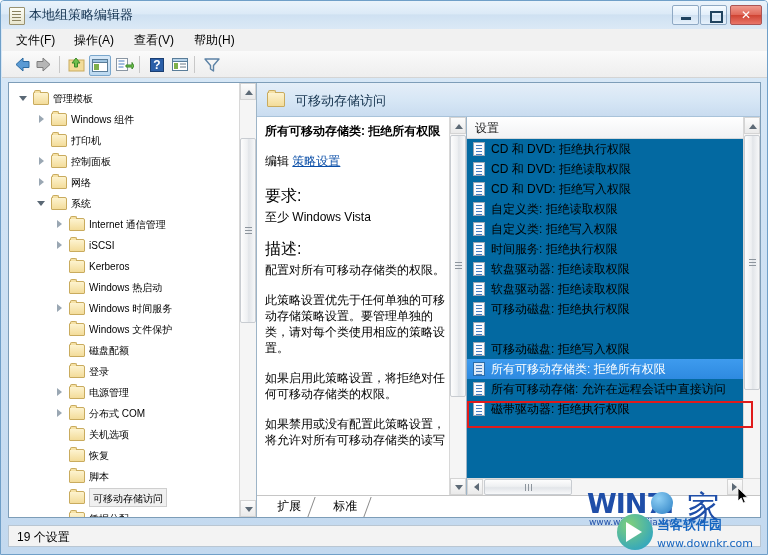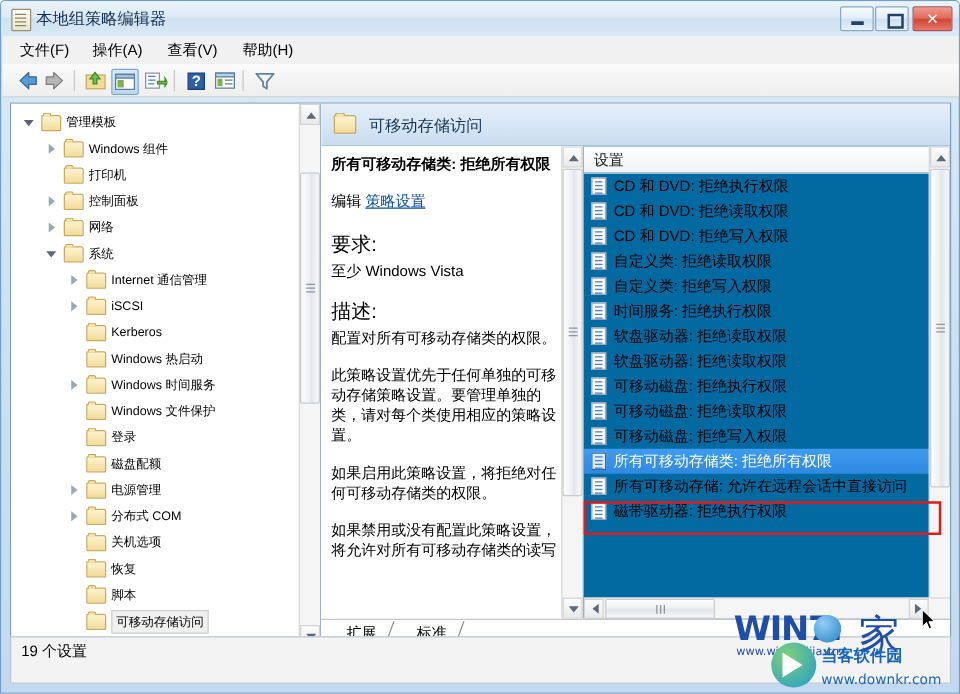--- a/index.html
+++ b/index.html
@@ -233,21 +233,21 @@
   .tab{
     position:absolute;bottom:0;height:20px;line-height:19px;
     font-size:12px;color:#000;padding:0 10px 0 14px;
     background:#fff;
     border-right:1px solid #8a8a8a;
     transform:skewX(-20deg);
   }
   .tab .tlab{display:inline-block;transform:skewX(20deg);}
   
   #statusbar{
-    position:absolute;left:7px;bottom:7px;width:753px;height:38px;
+    position:absolute;left:7px;bottom:7px;width:753px;height:22px;
     background:#f3f3f3;border:1px solid #b9c6d2;box-sizing:border-box;text-align:center;
   }
   #status-text{position:absolute;left:8px;top:3px;font-size:12px;color:#000;}
   
   #annot-rect{
     position:absolute;left:466px;top:400px;width:286px;height:27px;
     border:2px solid #e01b1b;box-sizing:border-box;pointer-events:none;z-index:40;
   }
   
   #wm1{position:absolute;left:586px;top:489px;z-index:50;pointer-events:none;}
@@ -431,25 +431,25 @@
             <span class="exp collapsed" style="left: 46px;"></span>
             <span class="folder" style="left: 60px;"></span>
             <span class="tlabel" style="left: 80px;">Windows 时间服务</span>
           </div>
           <div class="tnode">
             <span class="folder" style="left: 60px;"></span>
             <span class="tlabel" style="left: 80px;">Windows 文件保护</span>
           </div>
           <div class="tnode">
             <span class="folder" style="left: 60px;"></span>
+            <span class="tlabel" style="left: 80px;">磁盘配额</span>
+          </div>
+          <div class="tnode">
+            <span class="folder" style="left: 60px;"></span>
             <span class="tlabel" style="left: 80px;">登录</span>
-          </div>
-          <div class="tnode">
-            <span class="folder" style="left: 60px;"></span>
-            <span class="tlabel" style="left: 80px;">磁盘配额</span>
           </div>
           <div class="tnode">
             <span class="exp collapsed" style="left: 46px;"></span>
             <span class="folder" style="left: 60px;"></span>
             <span class="tlabel" style="left: 80px;">电源管理</span>
           </div>
           <div class="tnode">
             <span class="exp collapsed" style="left: 46px;"></span>
             <span class="folder" style="left: 60px;"></span>
             <span class="tlabel" style="left: 80px;">分布式 COM</span>
@@ -549,21 +549,20 @@
               <div class="litem">
                 <span class="licon"></span>
                 <span class="ltext">软盘驱动器: 拒绝读取权限</span>
               </div>
               <div class="litem">
                 <span class="licon"></span>
                 <span class="ltext">可移动磁盘: 拒绝执行权限</span>
               </div>
               <div class="litem">
                 <span class="licon"></span>
-                <span class="ltext">可移动磁盘: 拒绝读取权限</span>
               </div>
               <div class="litem">
                 <span class="licon"></span>
                 <span class="ltext">可移动磁盘: 拒绝写入权限</span>
               </div>
               <div class="litem selected">
                 <span class="licon"></span>
                 <span class="ltext">所有可移动存储类: 拒绝所有权限</span>
               </div>
               <div class="litem">

